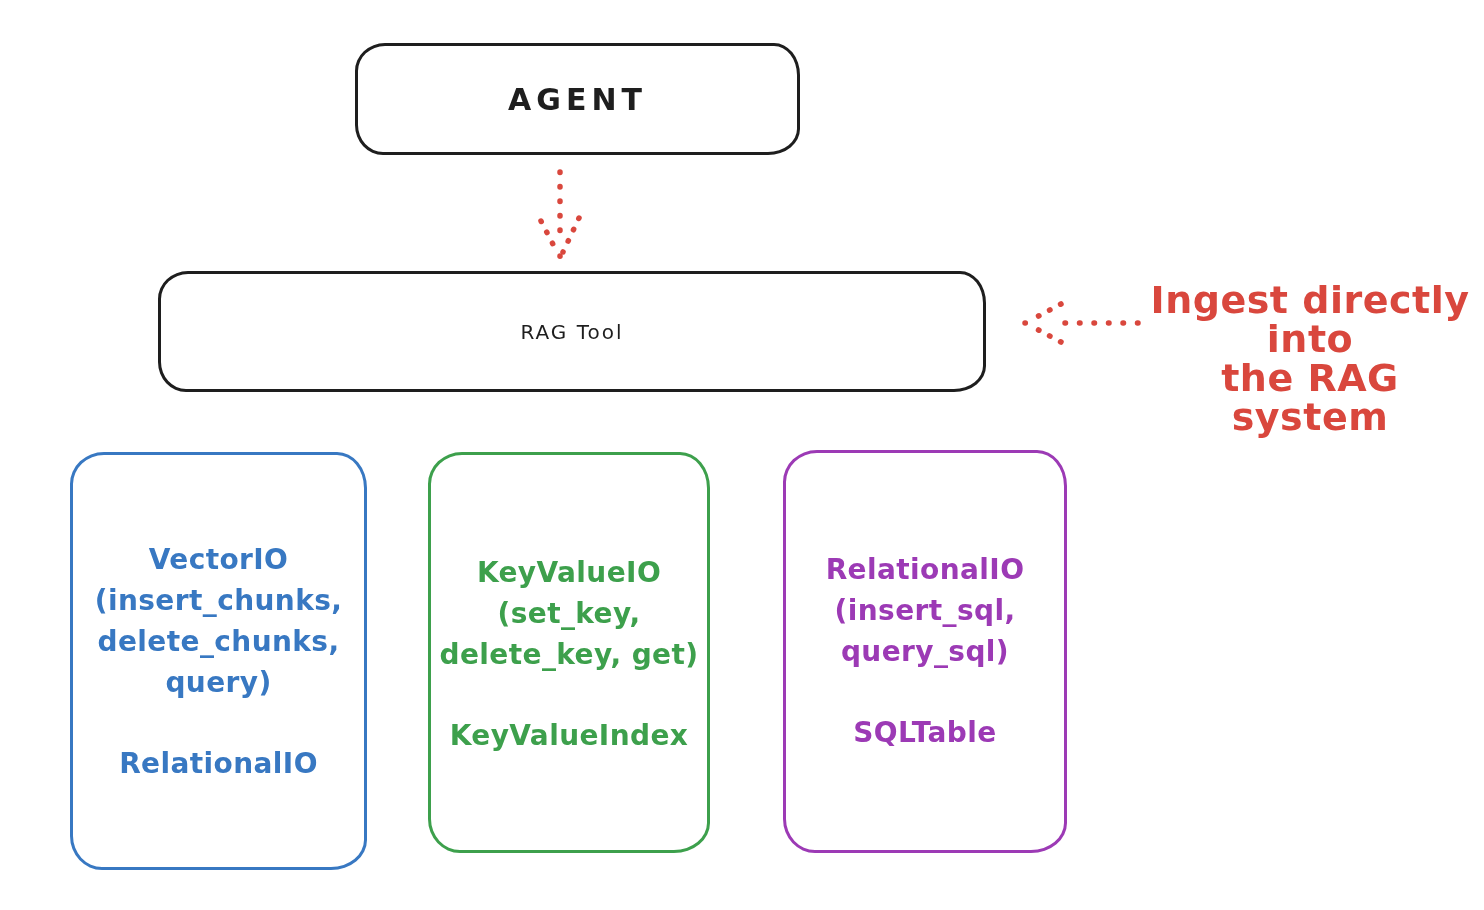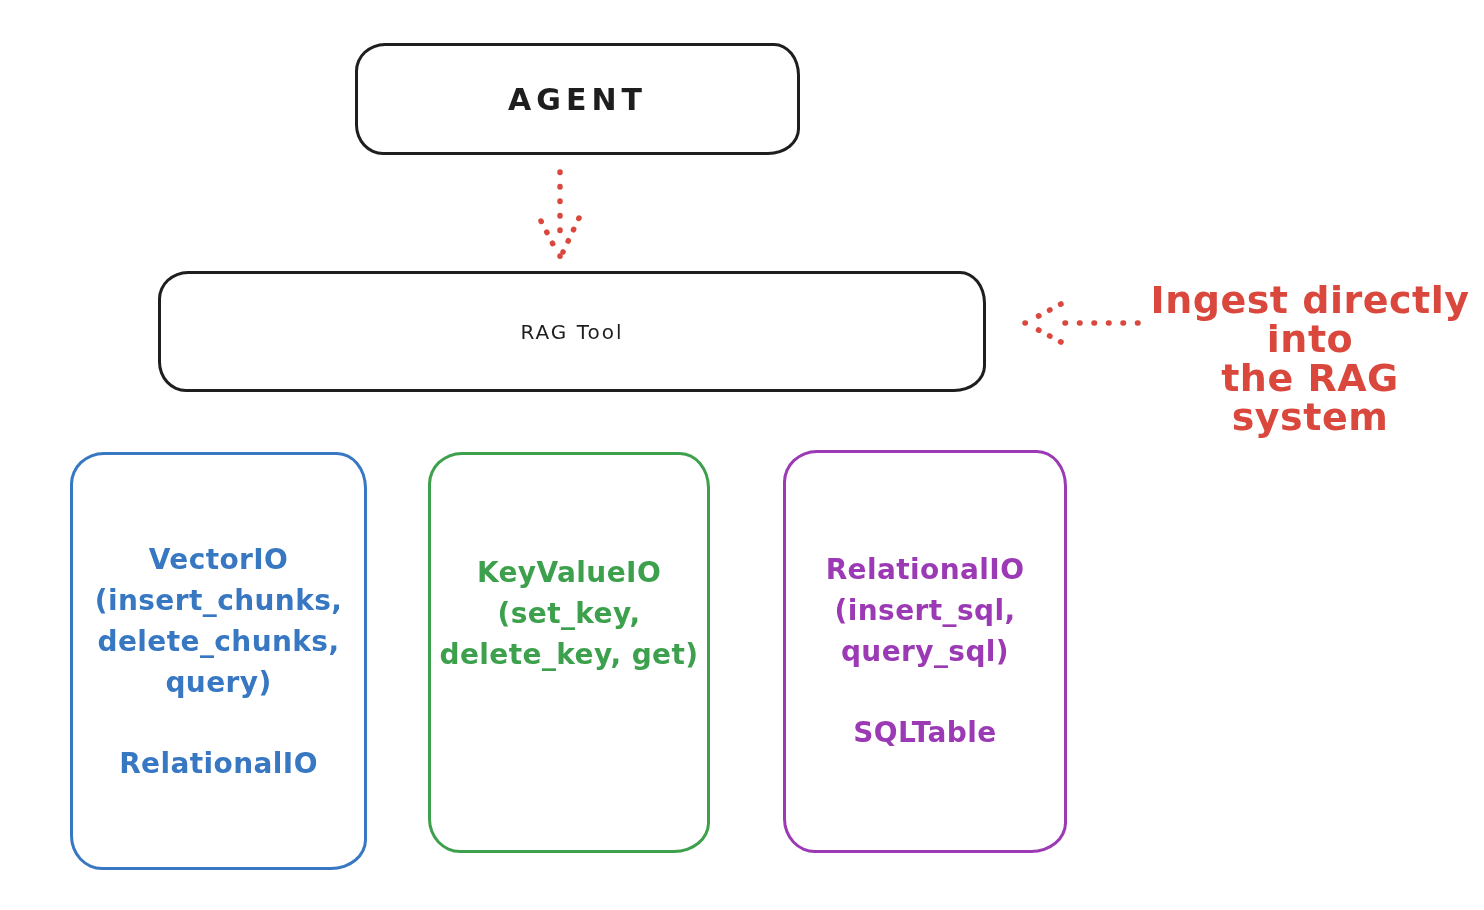--- a/index.html
+++ b/index.html
@@ -113,20 +113,21 @@
 (insert_chunks,
 delete_chunks,
 query)</div>
     <div class="index-label">RelationalIO</div>
   </div>
 
   <div class="sketch-box backend-box box-green rounded-b" style="left:428px;top:452px;width:282px;height:401px;">
     <div class="io-label">KeyValueIO
 (set_key,
 delete_key, get)</div>
+    <div class="index-label">KeyValueIndex</div>
   </div>
 
   <div class="sketch-box backend-box box-purple rounded-b" style="left:783px;top:450px;width:284px;height:403px;">
     <div class="io-label">RelationalIO
 (insert_sql,
 query_sql)</div>
     <div class="index-label">SQLTable</div>
   </div>
 
 </div>

